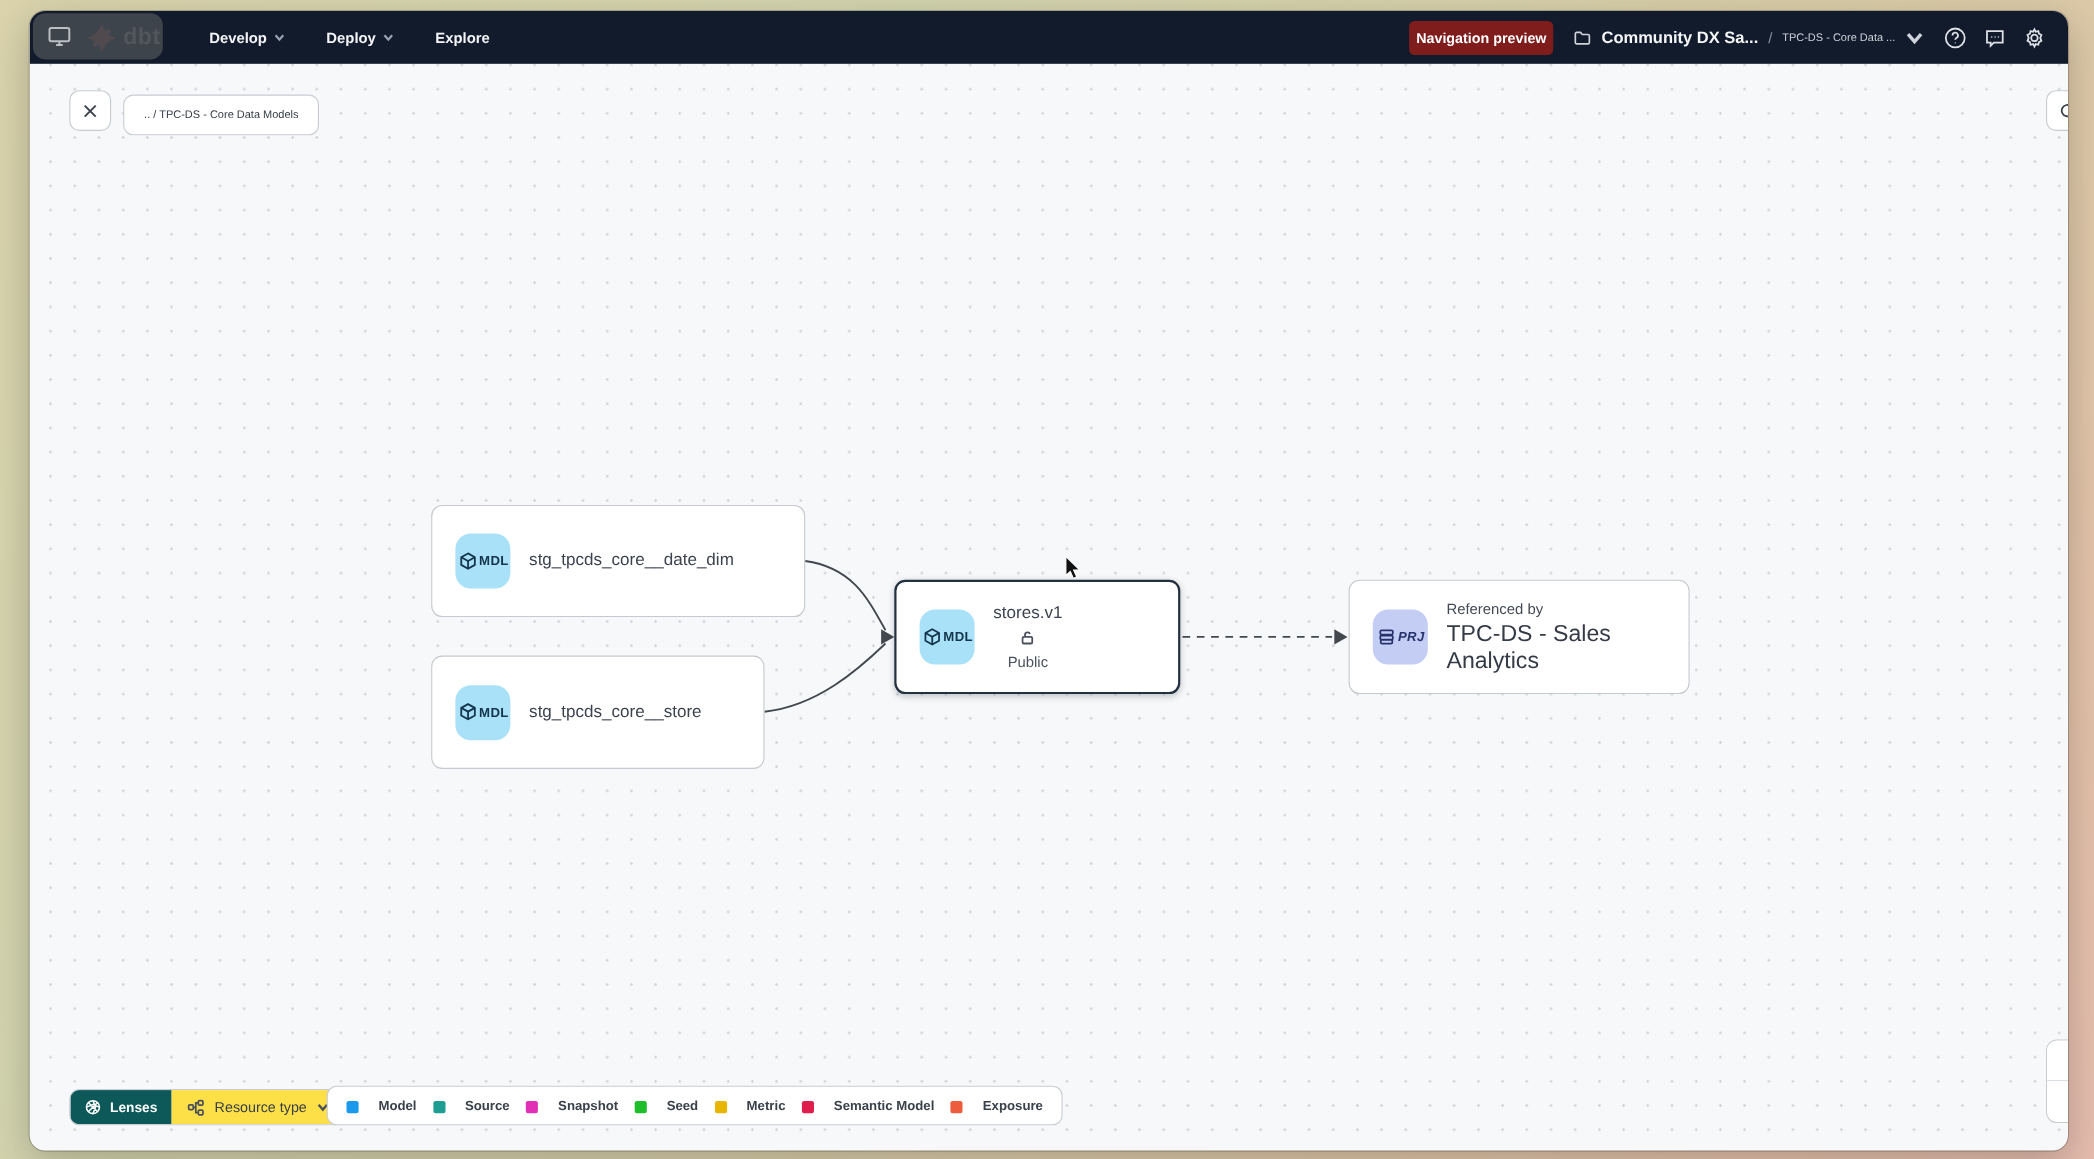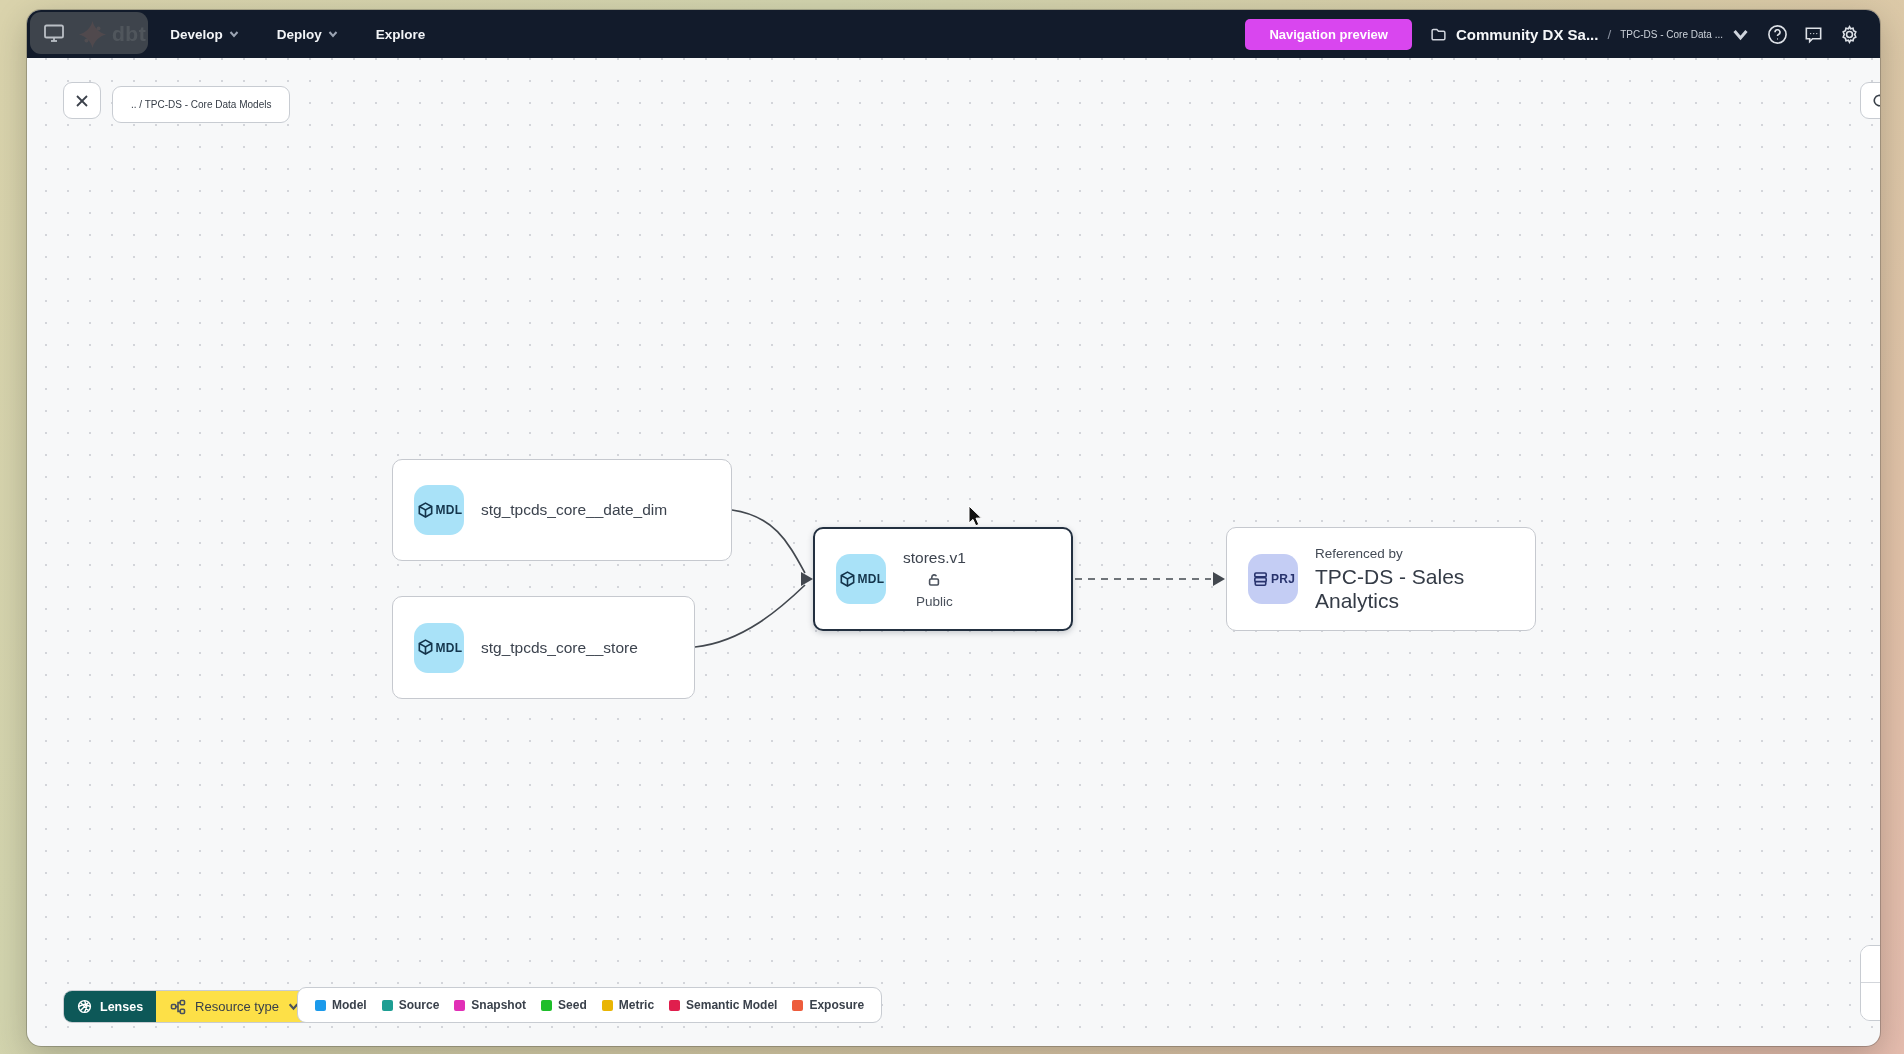--- a/index.html
+++ b/index.html
@@ -14,25 +14,25 @@
   .rec-chip{position:absolute;left:30px;top:12px;width:118px;height:42px;background:#42484f;
     border-radius:11px;z-index:40;opacity:.92;display:flex;align-items:center;padding-left:12px;box-sizing:border-box;}
   .rec-chip svg{width:24px;height:24px;stroke:#c9cdd3;fill:none;stroke-width:1.8;}
 
   
   .navbar{position:relative;height:48px;background:#121b2b;display:flex;align-items:center;
     padding:0 20px 0 26px;box-sizing:border-box;z-index:10;}
   .logo{display:flex;align-items:center;gap:6px;margin-left:26px;}
   .logo svg{width:27px;height:27px;}
   .logo-text{color:#fff;font-size:21px;font-weight:700;letter-spacing:.5px;}
-  .nav-menus{display:flex;align-items:flex-end;gap:38px;margin-left:24px;}
+  .nav-menus{display:flex;align-items:flex-end;gap:38px;margin-left:44px;}
   .nav-item{display:flex;align-items:center;gap:6px;color:#f2f4f7;font-size:13.5px;font-weight:700;cursor:pointer;}
   .nav-item .chev{width:10px;height:10px;stroke:#9aa3b2;stroke-width:2;fill:none;}
   .nav-right{margin-left:auto;display:flex;align-items:center;gap:18px;}
-  .preview-badge{background:#d946ef;color:#fff;font-size:13px;font-weight:700;padding:8px 24px;border-radius:5px;}
+  .preview-badge{background:#7f1d1d;color:#fff;font-size:13px;font-weight:700;padding:8px 6px;border-radius:5px;}
   .crumbs{display:flex;align-items:center;gap:9px;}
   .crumbs svg{width:17px;height:17px;stroke:#cfd4dc;fill:none;stroke-width:1.8;}
   .crumb-project{color:#f4f6f8;font-size:15px;font-weight:700;}
   .crumb-sep{color:#8b93a1;font-size:13.5px;}
   .crumb-page{color:#ccd2da;font-size:10px;}
   .crumb-chev{width:11px;height:11px;stroke:#9aa3b2;stroke-width:2;fill:none;}
   .nav-icons{display:flex;align-items:center;gap:15px;}
   .nav-icon{width:21px;height:21px;stroke:#dde1e7;fill:none;stroke-width:1.7;cursor:pointer;}
 
   
@@ -59,21 +59,21 @@
   .refresh-btn svg{width:17px;height:17px;stroke:#3b414a;fill:none;stroke-width:1.7;}
 
   
   .edges{position:absolute;left:0;top:0;width:1853px;height:1036px;pointer-events:none;}
   .node{position:absolute;background:#fff;border:1px solid #c6c9cf;border-radius:10px;
     display:flex;align-items:center;gap:17px;padding:0 21px;box-sizing:border-box;cursor:pointer;}
   .node.selected{border:2px solid #233040;box-shadow:0 2px 6px rgba(20,30,45,.22);}
   .badge{width:50px;height:50px;border-radius:14px;display:flex;
     align-items:center;justify-content:center;gap:1px;flex:none;}
   .badge.mdl{background:#a9e2f8;color:#14354c;}
-  .badge.prj{background:#c4cdf4;color:#28336d;}
+  .badge.prj{background:#c4cdf4;color:#28336d;font-style:italic;}
   .badge svg{width:19px;height:19px;stroke:currentColor;fill:none;stroke-width:1.7;}
   .badge .badge-label{font-size:12px;font-weight:700;letter-spacing:.3px;}
   .node-title{font-size:15.5px;font-weight:500;color:#3c434e;}
   .node-sub{display:flex;align-items:center;gap:7px;margin-top:6px;font-size:13.5px;color:#4a515c;font-weight:400;flex-direction:column;}
   .node-sub svg{width:14px;height:14px;stroke:#4a515c;fill:none;stroke-width:1.6;}
   .ref-top{font-size:13.5px;color:#434a55;}
   .ref-name{font-size:21px;font-weight:500;color:#343b46;margin-top:4px;}
 
   #node-date-dim{left:365px;top:449px;width:340px;height:102px;}
   #node-store{left:365px;top:586px;width:303px;height:103px;}
@@ -88,21 +88,21 @@
   .lens-btn{background:#0d5858;color:#fff;font-size:12.5px;font-weight:700;display:flex;align-items:center;
     gap:8px;padding:0 13px;cursor:pointer;}
   .lens-btn svg{width:15px;height:15px;stroke:#fff;fill:none;stroke-width:1.5;}
   .res-btn{background:#fde047;display:flex;align-items:center;gap:9px;padding:0 14px;font-size:13px;
     color:#383f49;cursor:pointer;}
   .res-btn svg{stroke:#4a515c;fill:none;stroke-width:1.6;}
   .res-btn .res-icon{width:16px;height:16px;}
   .res-btn .chev{width:11px;height:11px;stroke-width:2;}
   .legend{position:absolute;left:270px;top:977px;height:36px;background:#fff;border:1px solid #c8ccd2;
     border-radius:9px;display:flex;align-items:center;gap:15px;padding:0 17px;box-sizing:border-box;}
-  .legend-item{display:flex;align-items:center;gap:6px;font-size:12px;font-weight:700;color:#3a414b;}
+  .legend-item{display:flex;align-items:flex-end;gap:18px;font-size:12px;font-weight:700;color:#3a414b;}
   .legend-swatch{width:11px;height:11px;border-radius:2px;flex:none;}
 
   .zoom-stack{position:absolute;left:1833px;top:935px;width:50px;border:1px solid #c8ccd2;border-radius:10px;
     overflow:hidden;background:#fff;display:flex;flex-direction:column;box-sizing:border-box;}
   .zoom-btn{height:37px;display:flex;align-items:center;justify-content:center;font-size:19px;
     color:#4a5058;cursor:pointer;background:#fff;border:none;font-family:"Liberation Sans",sans-serif;}
   .zoom-btn.top{border-bottom:1px solid #d3d6db;}
 </style>
 </head>
 <body>

